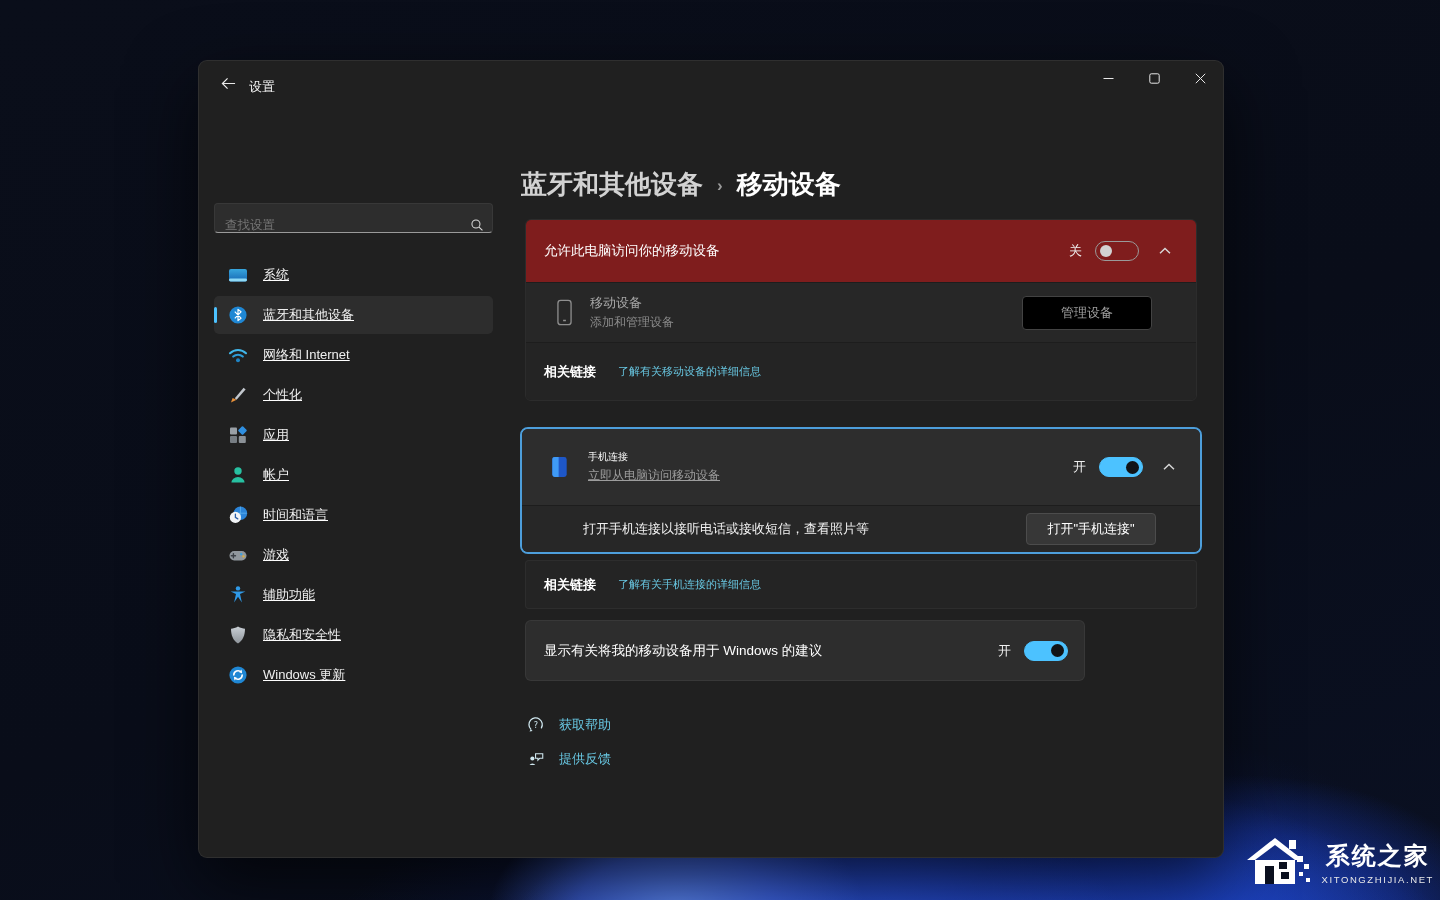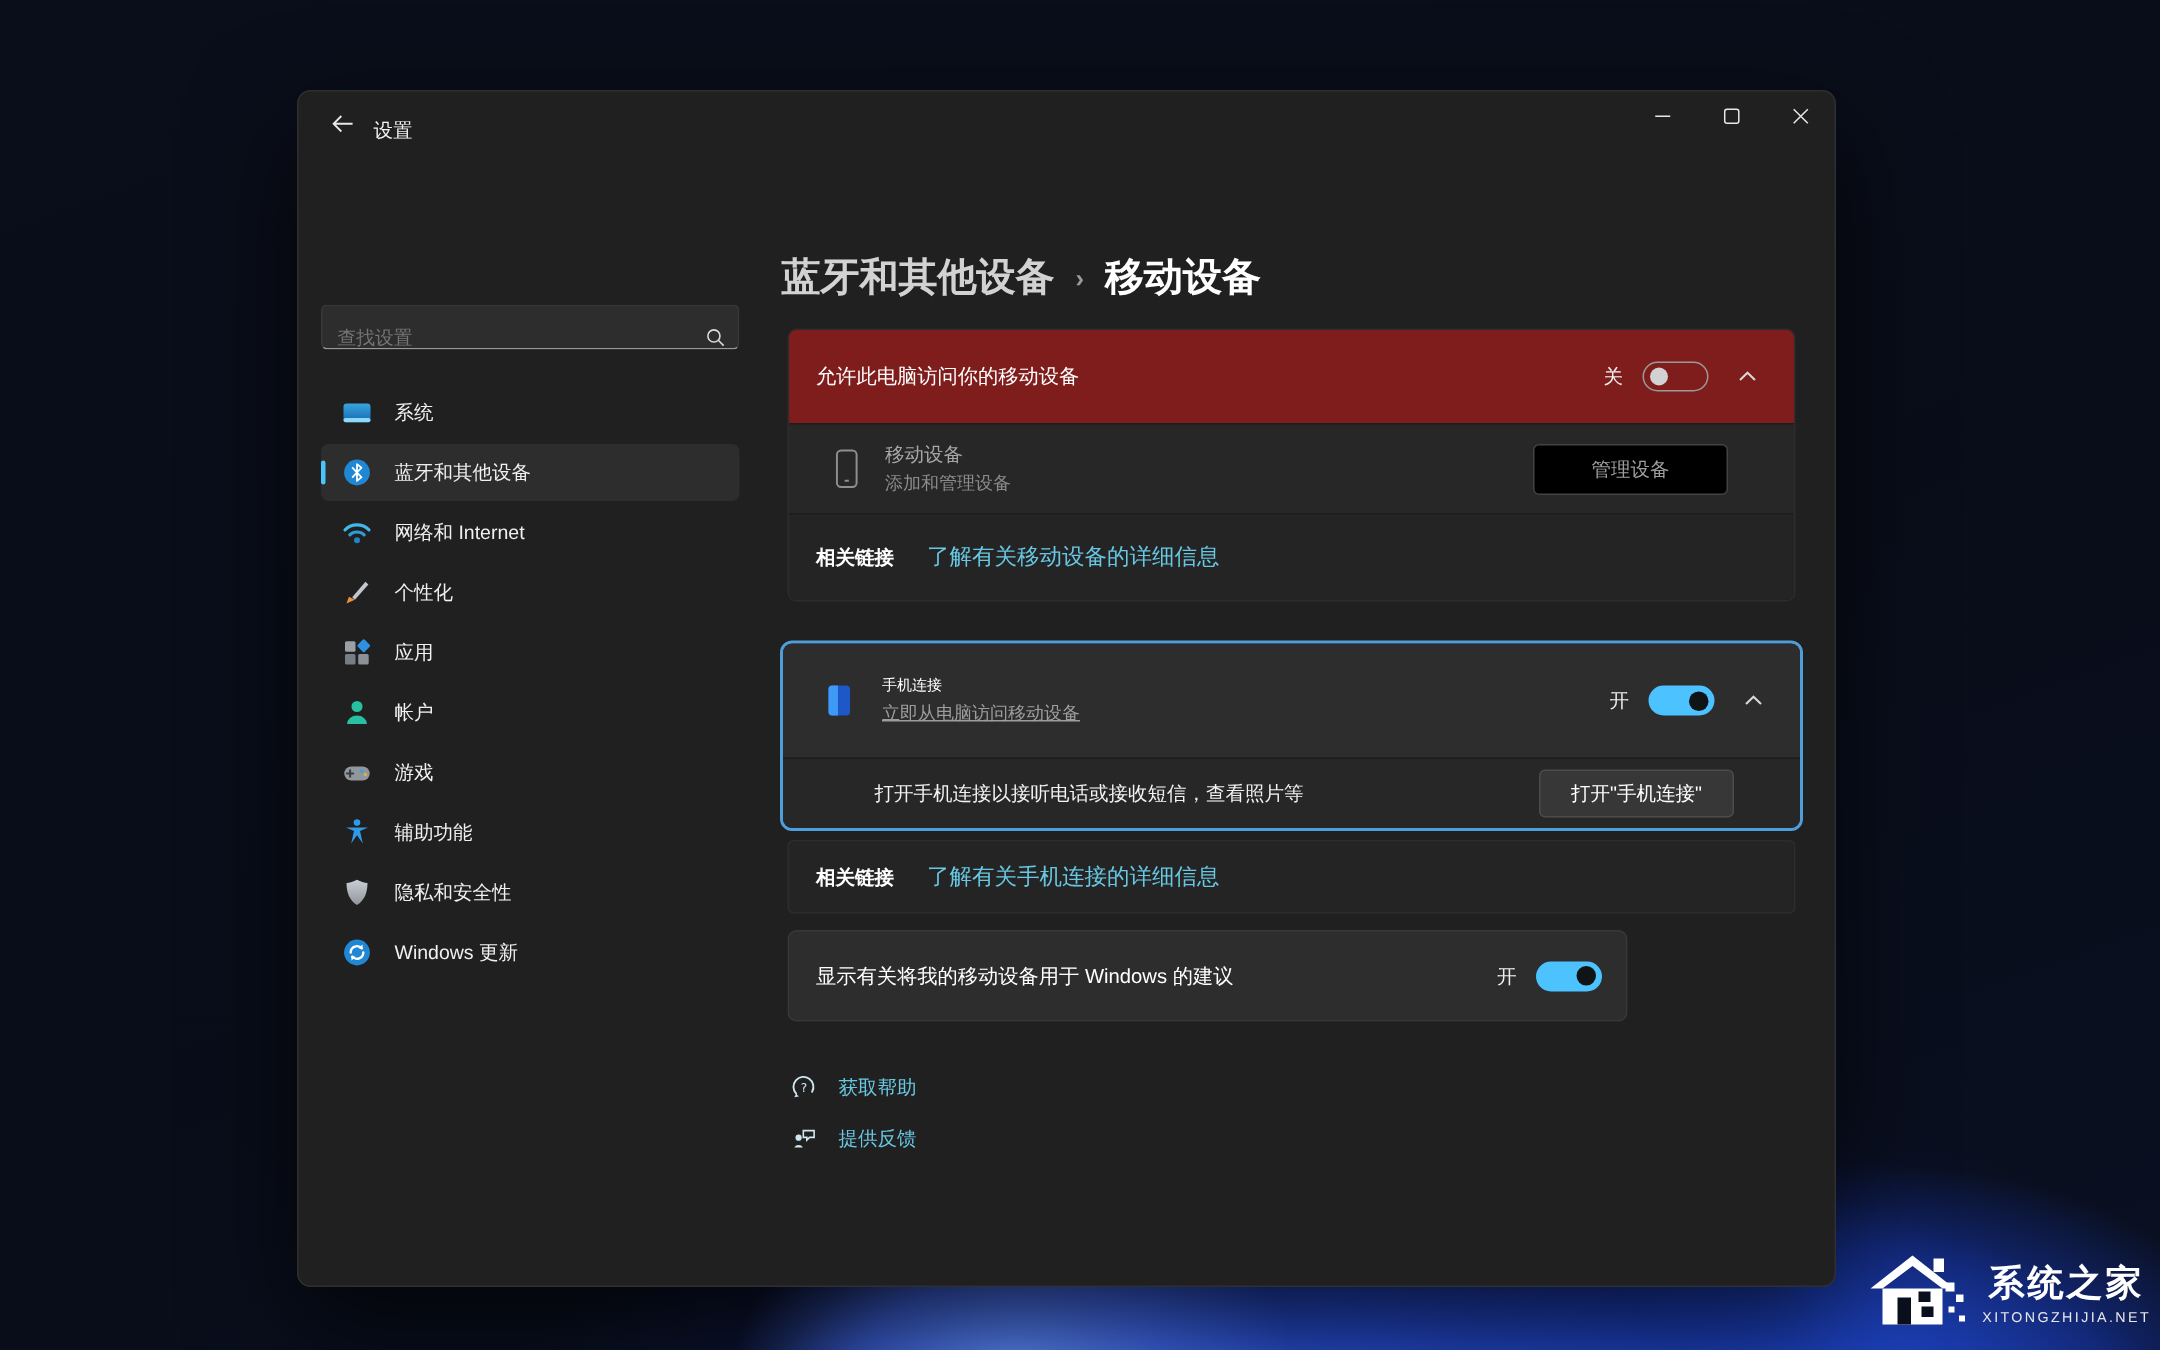--- a/index.html
+++ b/index.html
@@ -34,21 +34,21 @@
   .win-ctl { width:46px; height:35px; display:flex; align-items:center; justify-content:center; cursor:pointer; }
 
   
   .sidebar { position:absolute; left:0; top:48px; width:310px; bottom:0; }
   .search-box { position:absolute; left:15px; top:94px; width:279px; height:30px;
     background:#2d2d2d; border:1px solid #383838; border-bottom:1px solid #9a9a9a;
     border-radius:4px; display:flex; align-items:flex-end; }
   .search-box input { flex:1; background:transparent; border:none; outline:none;
     color:#cfcfcf; font-size:12.5px; padding:0 10px; font-family:inherit; }
   .search-icon-wrap { width:30px; display:flex; justify-content:center; }
-  .nav { position:absolute; left:15px; top:147px; width:279px; }
+  .nav { position:absolute; left:15px; top:147px; width:279px;text-decoration:underline; }
   .nav-item { position:relative; height:38px; margin-bottom:2px; display:flex; align-items:center;
     padding-left:13px; border-radius:5px; cursor:pointer; font-size:13px; color:#f0f0f0; }
   .nav-item.selected { background:#2d2d2d; }
   .nav-item.selected::before { content:""; position:absolute; left:0; top:11px; width:3px; height:16px;
     border-radius:2px; background:#4cc2ff; }
   .nav-ic { width:21px; height:21px; margin-right:15px; display:flex; align-items:center; justify-content:center; flex:none; }
 
   
   .content { position:absolute; left:326px; top:48px; width:672px; bottom:0; }
   .breadcrumb { position:absolute; left:-4px; top:58px; display:flex; align-items:baseline; gap:14px;
@@ -80,21 +80,21 @@
   .dev-sub { font-size:12px; color:#8b8b8b; }
   .btn-gray { width:130px; height:34px; border-radius:4px; background:#000000;
     border:1px solid #434343; color:#9f9f9f; font-size:13px; display:flex; align-items:center;
     justify-content:center; cursor:pointer; flex:none; font-family:inherit; }
   .btn-light { width:130px; height:32px; border-radius:4px; background:#373737;
     border:1px solid #4c4c4c; color:#ffffff; font-size:13px; display:flex; align-items:center;
     justify-content:center; cursor:pointer; flex:none; font-family:inherit; }
   .btn-offset { margin-right:26px; }
 
   .rel-label { font-size:13px; font-weight:700; color:#ffffff; margin-right:22px; }
-  .rel-link { font-size:15px; color:#68c7e2; cursor:pointer; }
+  .rel-link { font-size:11px; color:#68c7e2; cursor:pointer; }
 
   .card2-wrap { position:absolute; left:-5px; top:318px; width:682px; border:2px solid #4d9edb;
     border-radius:8px; overflow:hidden; background:#272727; }
   .c2-head { height:76px; background:#2d2d2d; }
   .c2-act { height:47px; background:#272727; border-top:1px solid #1d1d1d; }
   .pl-icon-wrap { width:26px; margin:0 16px 0 6px; display:flex; justify-content:center; }
   .c2-texts { display:flex; flex-direction:column; gap:3px; }
   .c2-title { font-size:10px; color:#ffffff; }
   .c2-sub { font-size:12px; color:#9d9d9d;text-decoration:underline; }
   .c2-act-text { font-size:13px; color:#f2f2f2; margin-left:43px; }
@@ -225,20 +225,31 @@
       <div class="nav-item">
         <span class="nav-ic">
           <svg width="20" height="20" viewBox="0 0 20 20">
               <circle cx="10" cy="6" r="3.7" fill="#27c0a1"></circle>
               <path d="M3.4 17.6 a6.6 5.6 0 0 1 13.2 0 Z" fill="#27c0a1"></path>
             </svg>
         </span>
         <span>帐户</span>
       </div>
 
+      <div class="nav-item">
+        <span class="nav-ic">
+          <svg width="20" height="20" viewBox="0 0 20 20">
+              <circle cx="12.4" cy="8.2" r="6.8" fill="#2b84d8"></circle>
+              <path d="M6 8.2 h12.8 M12.4 1.6 v13.2" stroke="#5fb2ee" stroke-width="0.8"></path>
+              <circle cx="7.4" cy="12.4" r="5.6" fill="#f2f4f6"></circle>
+              <path d="M7.4 9.2 V12.4 L9.8 13.9" stroke="#2b5fa8" stroke-width="1.3" fill="none" stroke-linecap="round"></path>
+            </svg>
+        </span>
+        <span>时间和语言</span>
+      </div>
 
       <div class="nav-item">
         <span class="nav-ic">
           <svg width="20" height="20" viewBox="0 0 20 20">
               <rect x="1.5" y="6" width="17" height="9.4" rx="4.7" fill="#90979d"></rect>
               <path d="M5.4 8.6 v4.2 M3.3 10.7 h4.2" stroke="#3b4046" stroke-width="1.4" stroke-linecap="round"></path>
               <circle cx="13.2" cy="9.2" r="1.15" fill="#3aa3e0"></circle>
               <circle cx="15.5" cy="11.4" r="1.15" fill="#e0b23a"></circle>
             </svg>
         </span>

